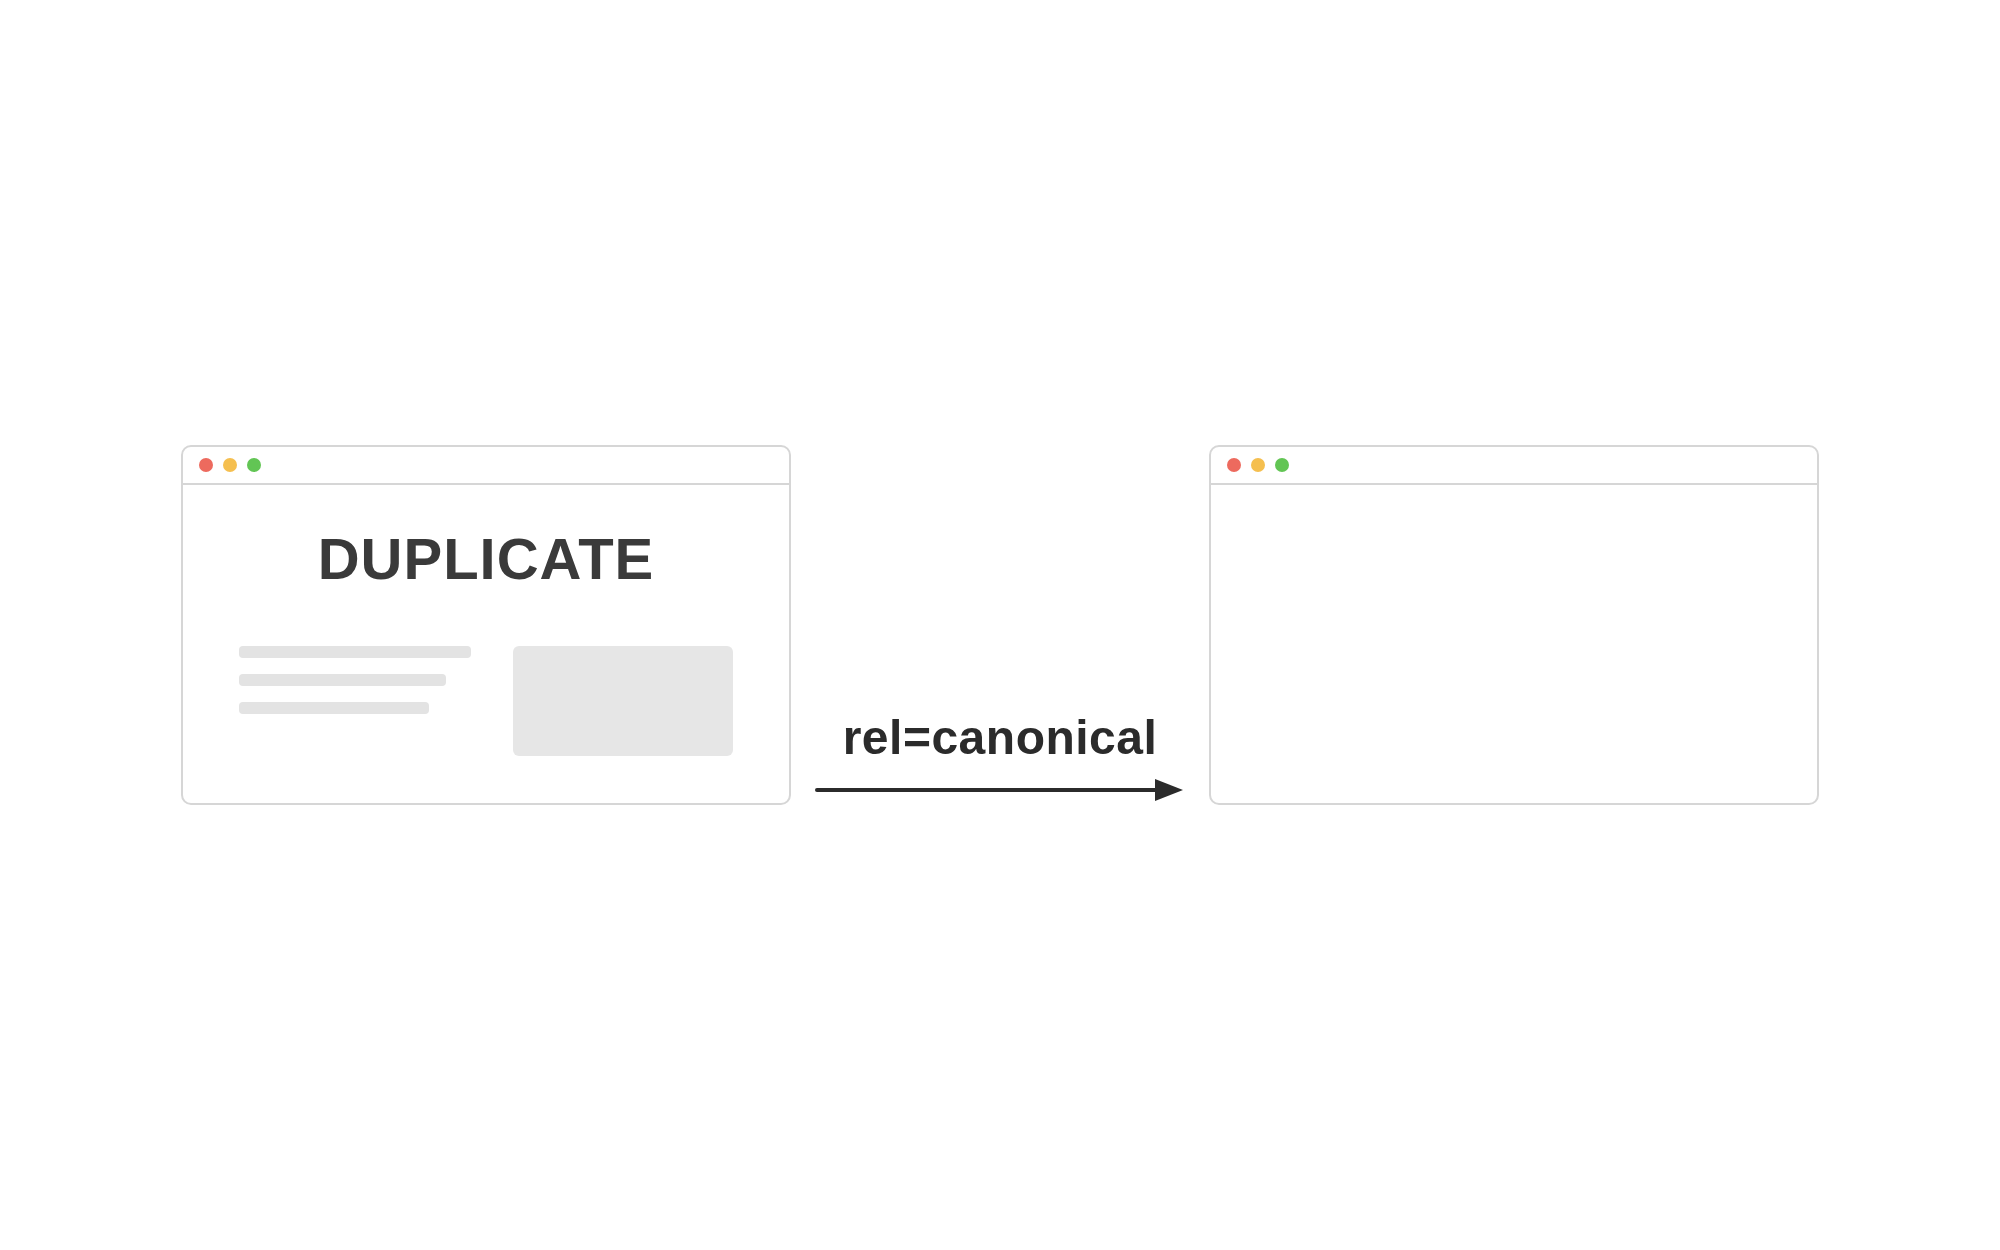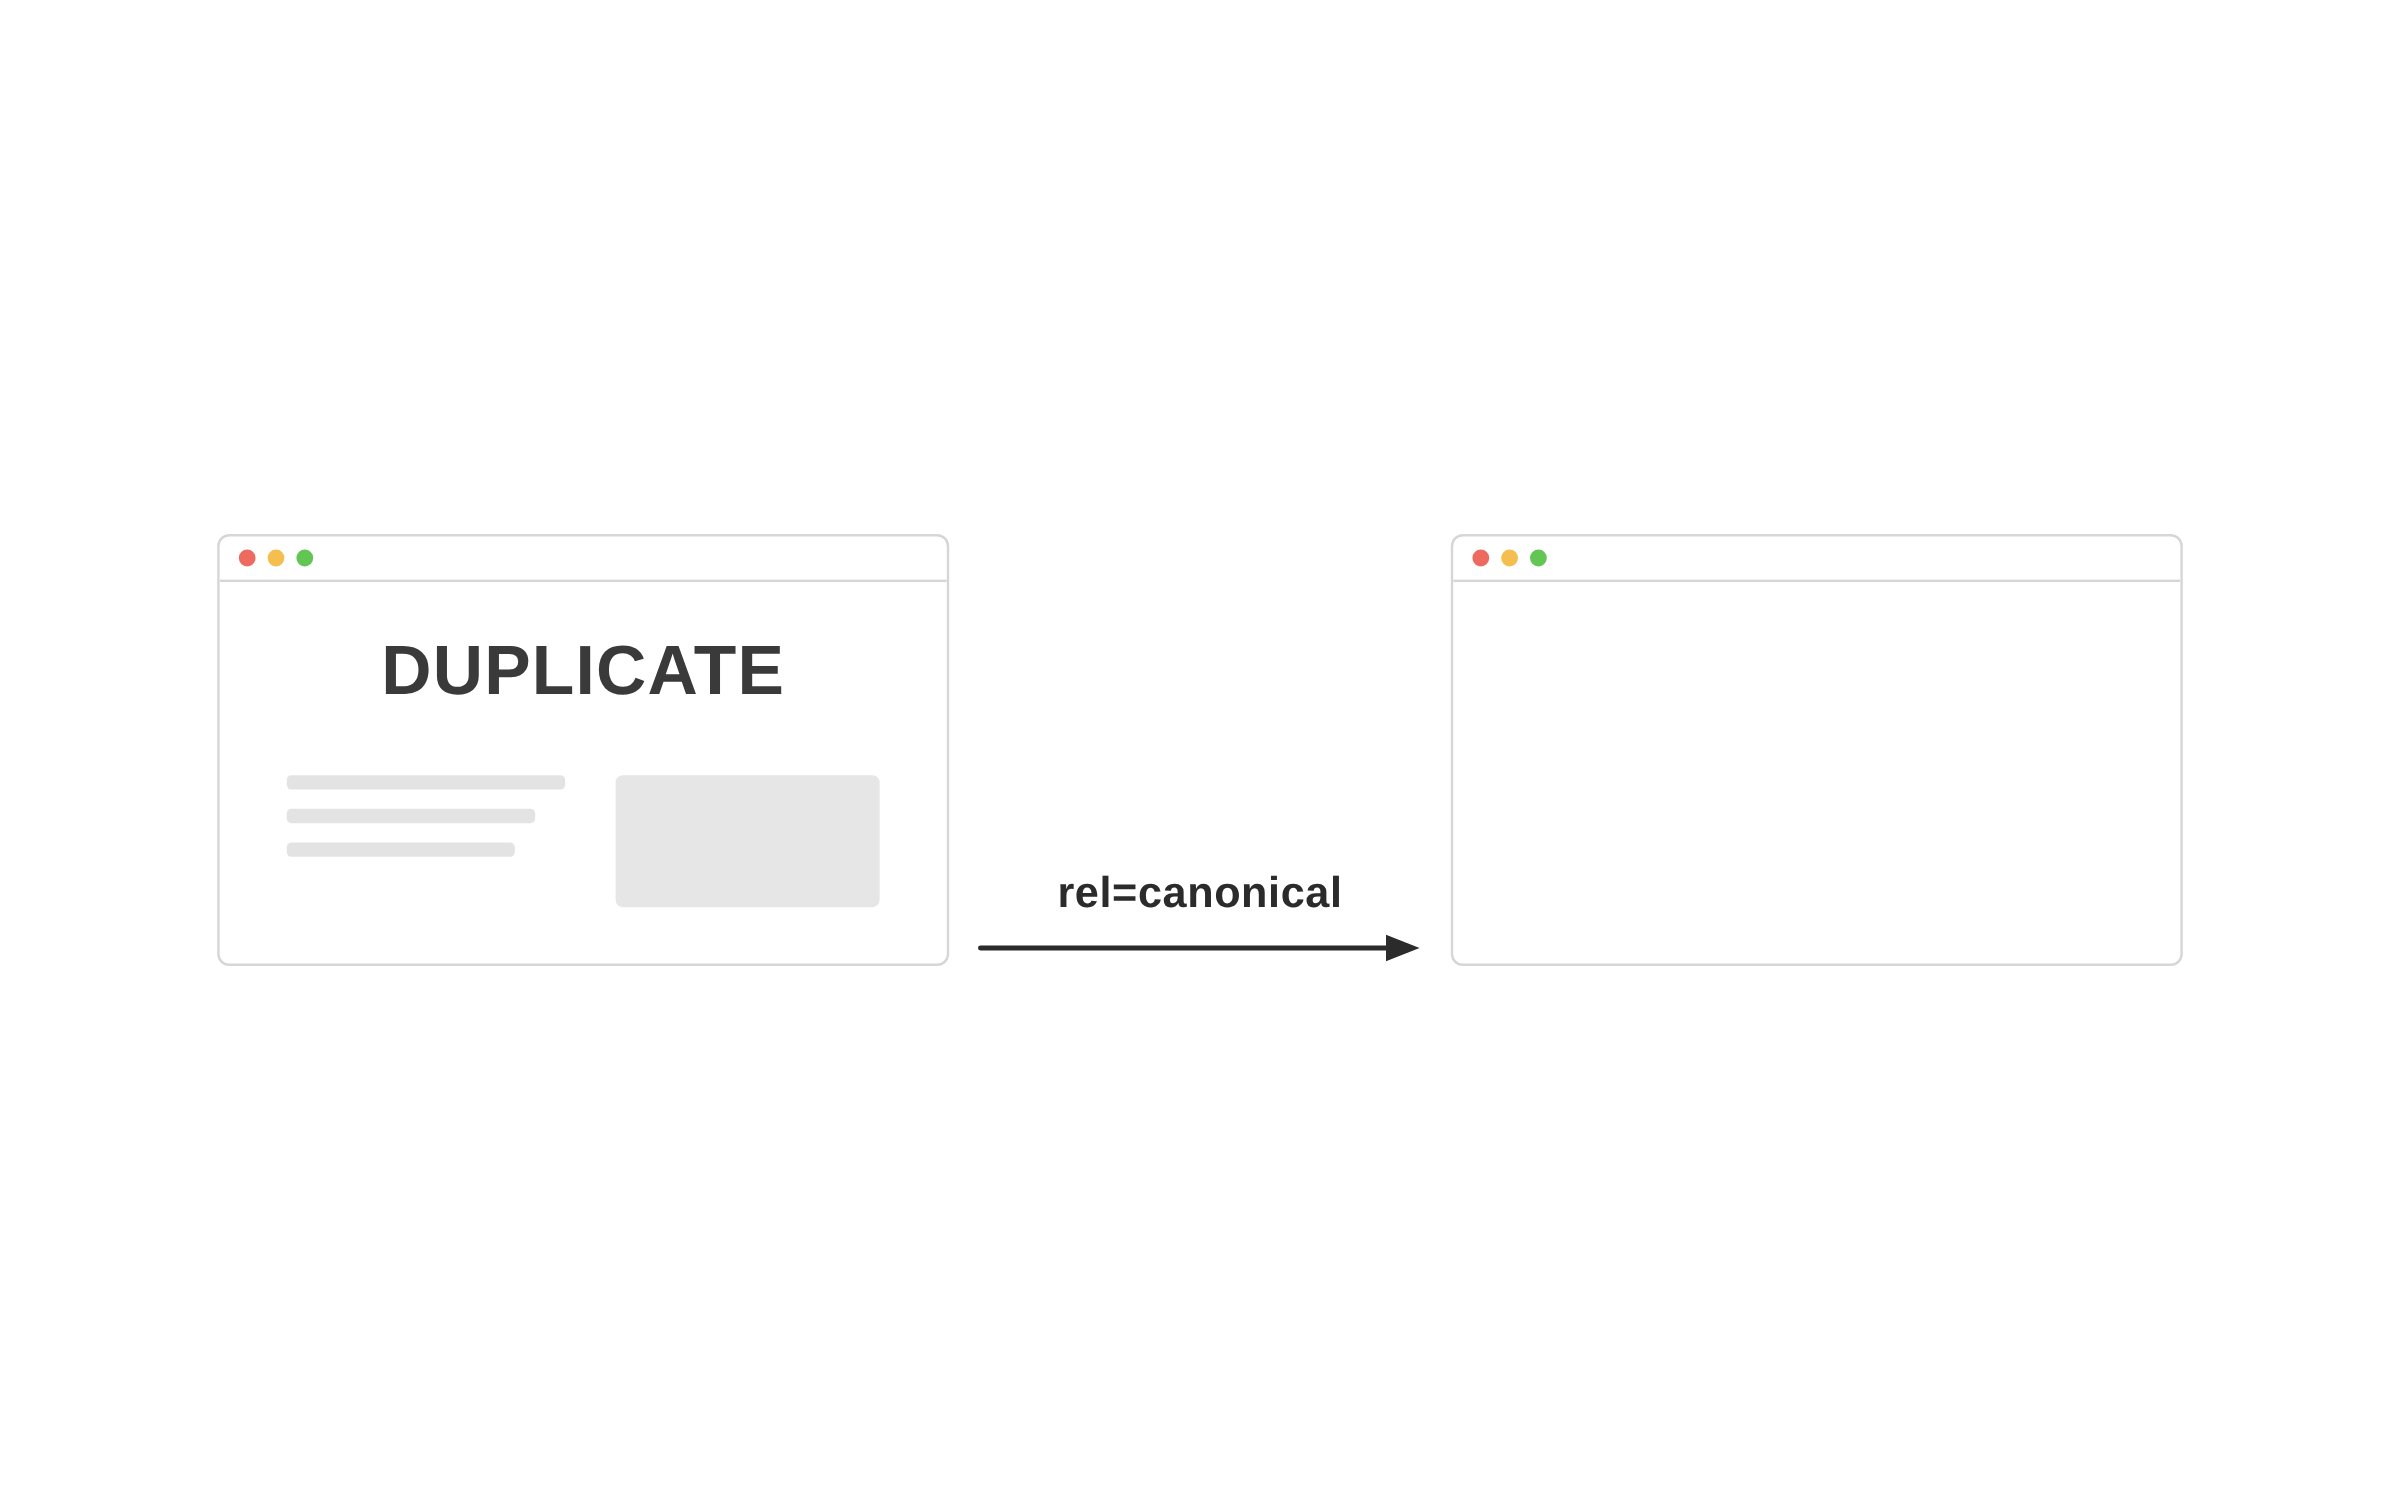--- a/index.html
+++ b/index.html
@@ -68,21 +68,21 @@
       border-radius: 6px;
     }
     .arrow-group {
       display: flex;
       flex-direction: column;
       align-items: center;
       gap: 10px;
       margin-top: 40px;
     }
     .arrow-label {
-      font-size: 36px;
+      font-size: 48px;
       font-weight: 600;
       color: #2b2b2b;
       letter-spacing: 0.5px;
     }
     .arrow-svg { display: block; }
   </style>
 </head>
 <body>
 
 <div class="diagram">

